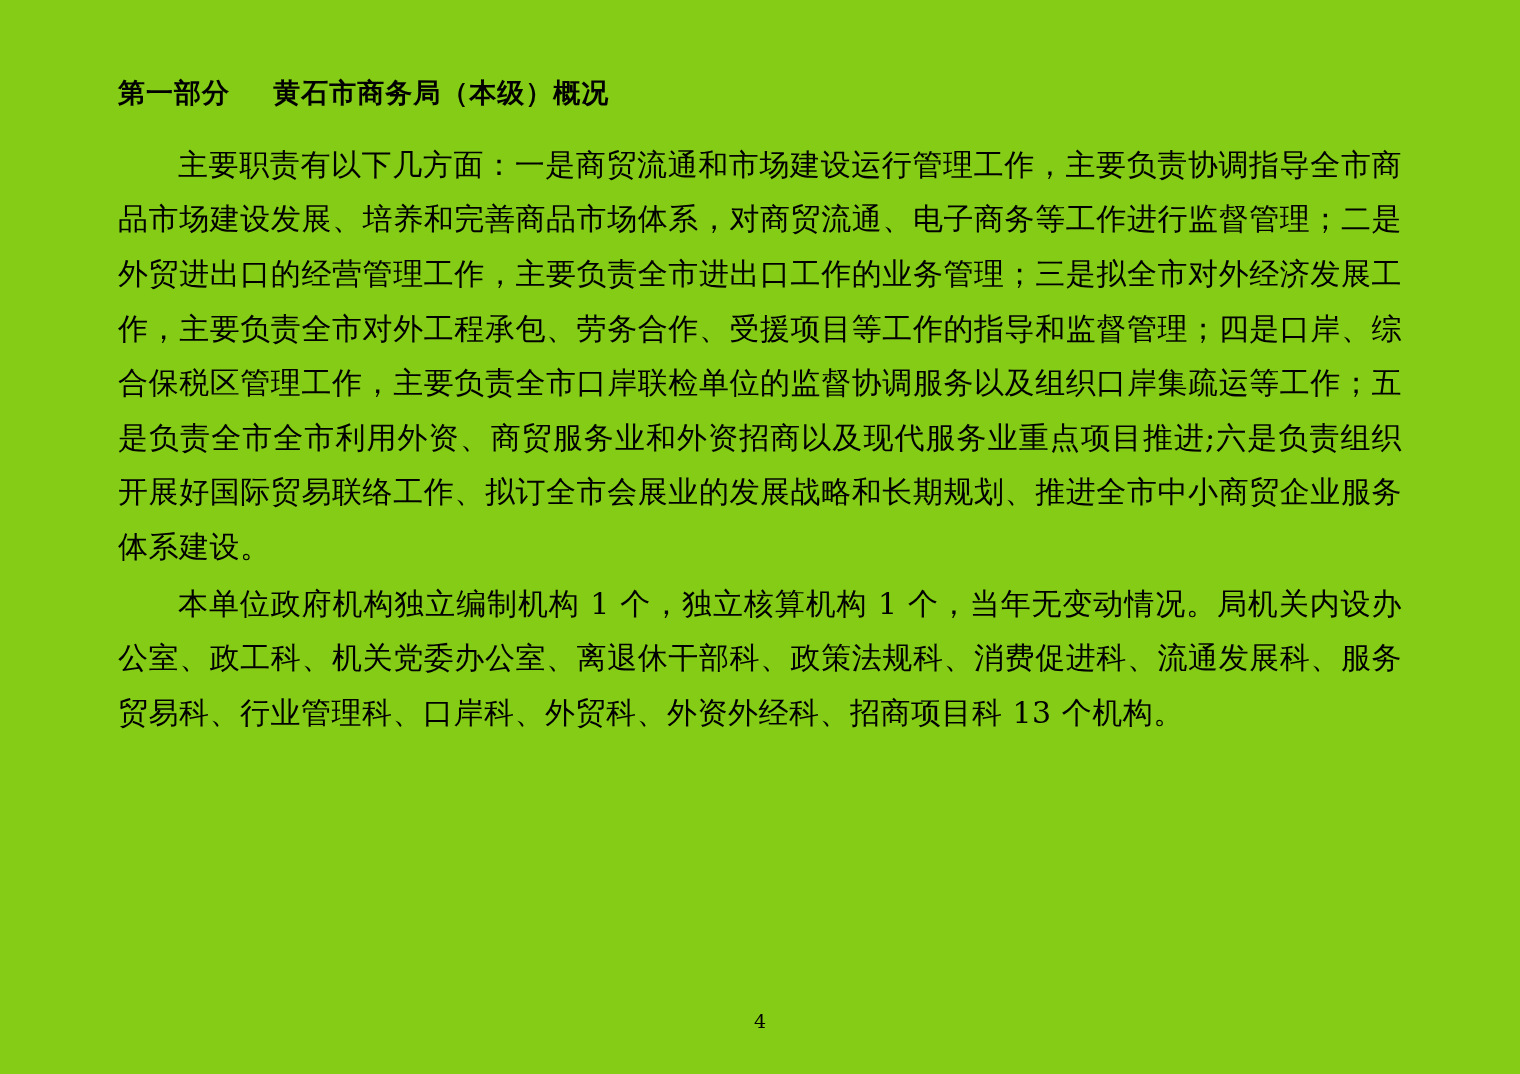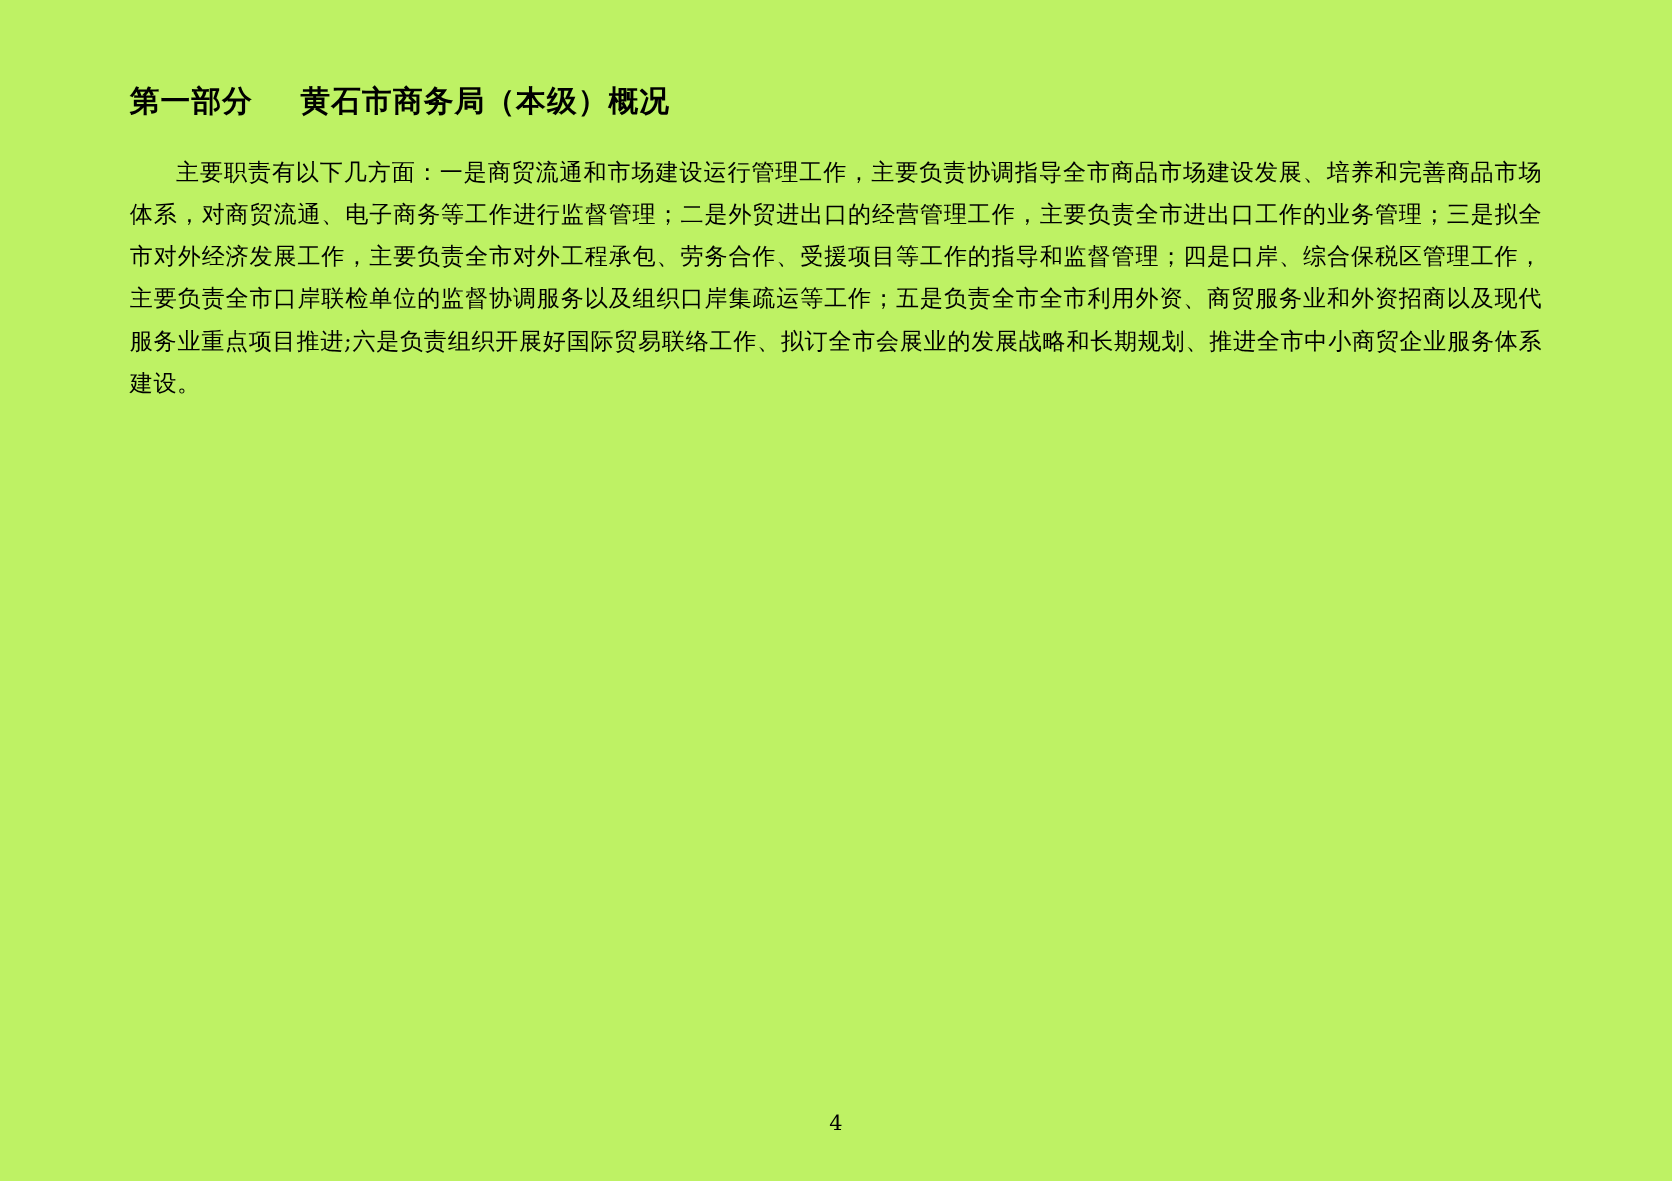--- a/index.html
+++ b/index.html
@@ -8,21 +8,21 @@
     background: #ffffff;
   }
   body {
     font-family: "DejaVu Serif", "Liberation Serif", serif;
     color: #000000;
   }
   .page {
     position: relative;
     width: 1520px;
     height: 1074px;
-    background: #bef264;
+    background: #84cc16;
     box-sizing: border-box;
     padding: 60px 118px 40px 118px;
     overflow: hidden;
   }
   .doc-body {
     width: 1284px;
   }
   .heading-1 {
     font-size: 27px;
     font-weight: bold;
@@ -32,21 +32,21 @@
   }
   .heading-2 {
     font-size: 26px;
     font-weight: bold;
     letter-spacing: 1px;
     margin: 26px 0 14px 0;
     text-indent: 2em;
     line-height: 1.4;
   }
   .para {
-    font-size: 21px;
+    font-size: 30px;
     line-height: 1.82;
     text-align: justify;
     text-justify: inter-ideograph;
     text-indent: 2em;
     margin: 0 0 2px 0;
     letter-spacing: 0.5px;
   }
   .page-number {
     position: absolute;
     left: 0;
@@ -66,17 +66,18 @@
 
 <div class="page">
   <div class="doc-body">
 
     <div class="heading-1">
       <span>第一部分</span><span class="indent-title-gap"></span><span>黄石市商务局（本级）概况</span>
     </div>
 
     <p class="para">主要职责有以下几方面：一是商贸流通和市场建设运行管理工作，主要负责协调指导全市商品市场建设发展、培养和完善商品市场体系，对商贸流通、电子商务等工作进行监督管理；二是外贸进出口的经营管理工作，主要负责全市进出口工作的业务管理；三是拟全市对外经济发展工作，主要负责全市对外工程承包、劳务合作、受援项目等工作的指导和监督管理；四是口岸、综合保税区管理工作，主要负责全市口岸联检单位的监督协调服务以及组织口岸集疏运等工作；五是负责全市全市利用外资、商贸服务业和外资招商以及现代服务业重点项目推进;六是负责组织开展好国际贸易联络工作、拟订全市会展业的发展战略和长期规划、推进全市中小商贸企业服务体系建设。</p>
 
+    <p class="para">本单位政府机构独立编制机构 1 个，独立核算机构 1 个，当年无变动情况。局机关内设办公室、政工科、机关党委办公室、离退休干部科、政策法规科、消费促进科、流通发展科、服务贸易科、行业管理科、口岸科、外贸科、外资外经科、招商项目科 13 个机构。</p>
 
   </div>
 
   <div class="page-number">4</div>
 </div>
 
 </body></html>

